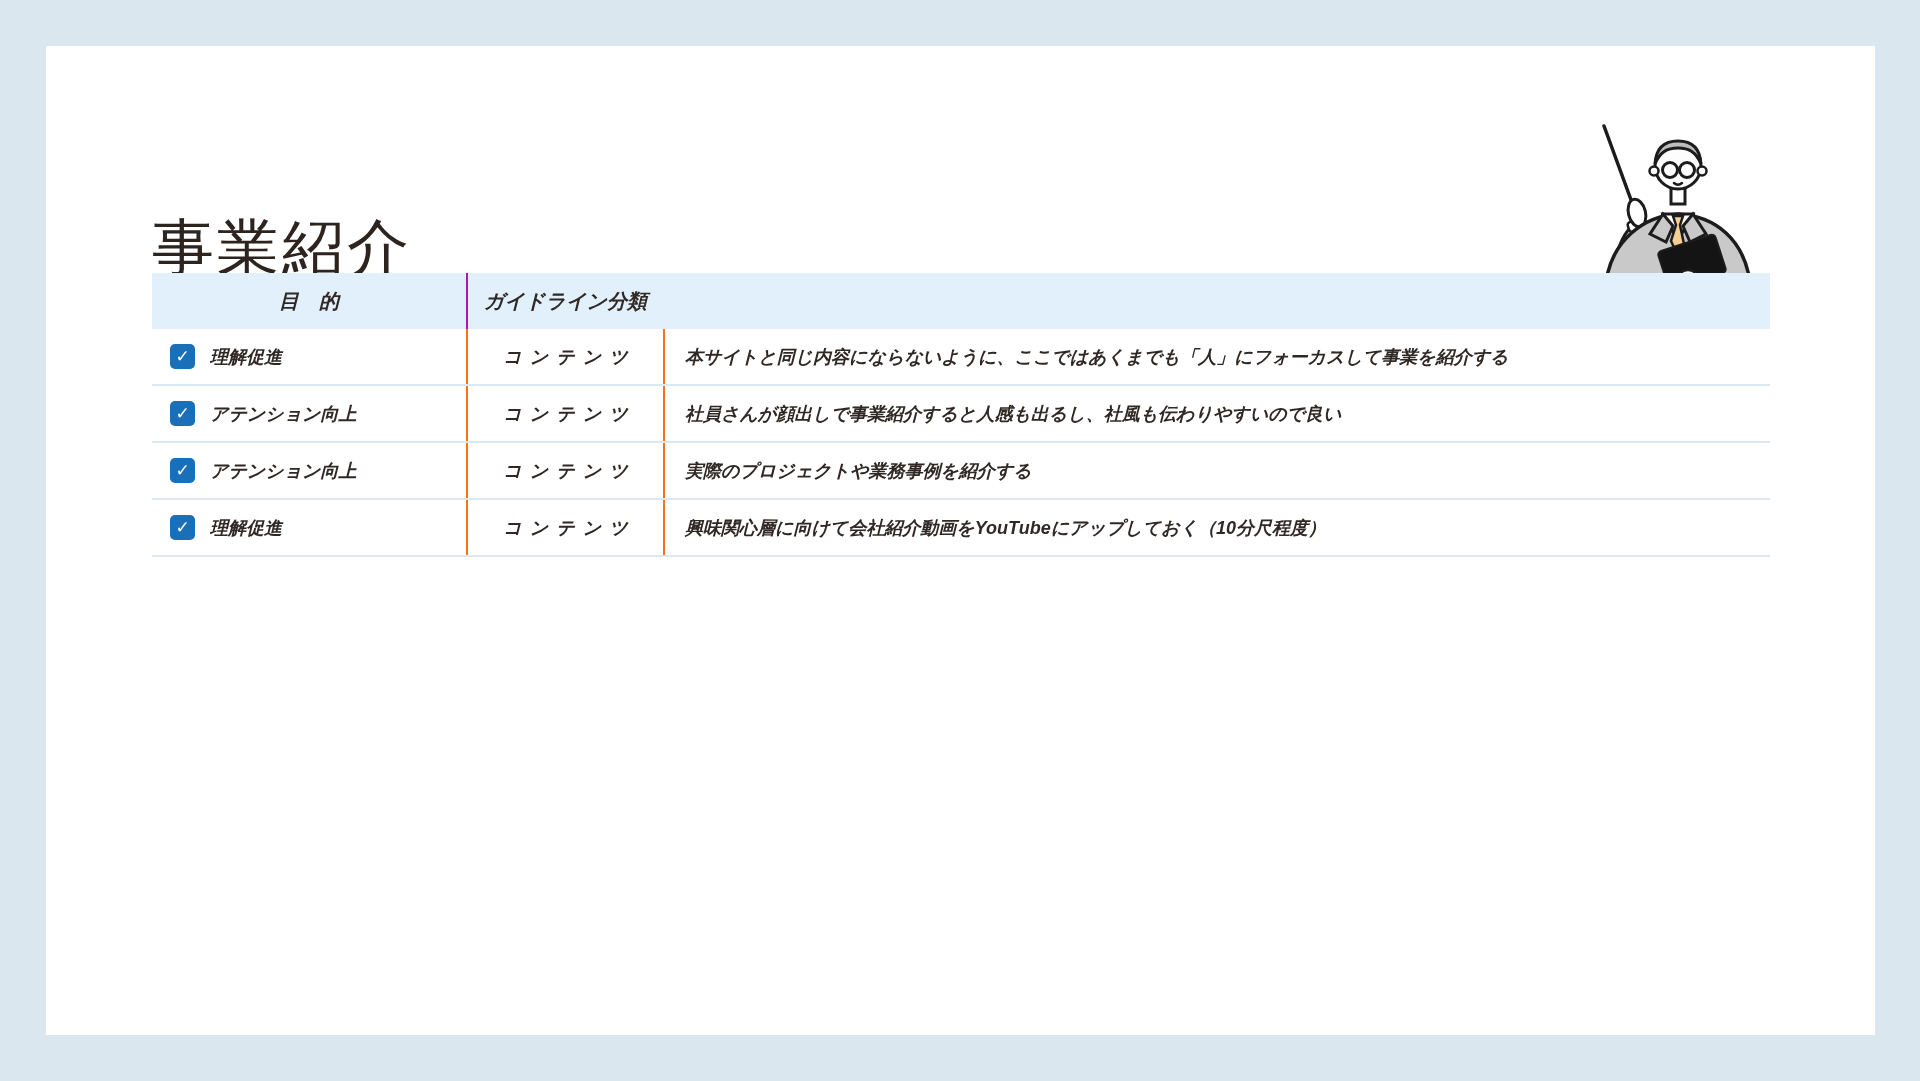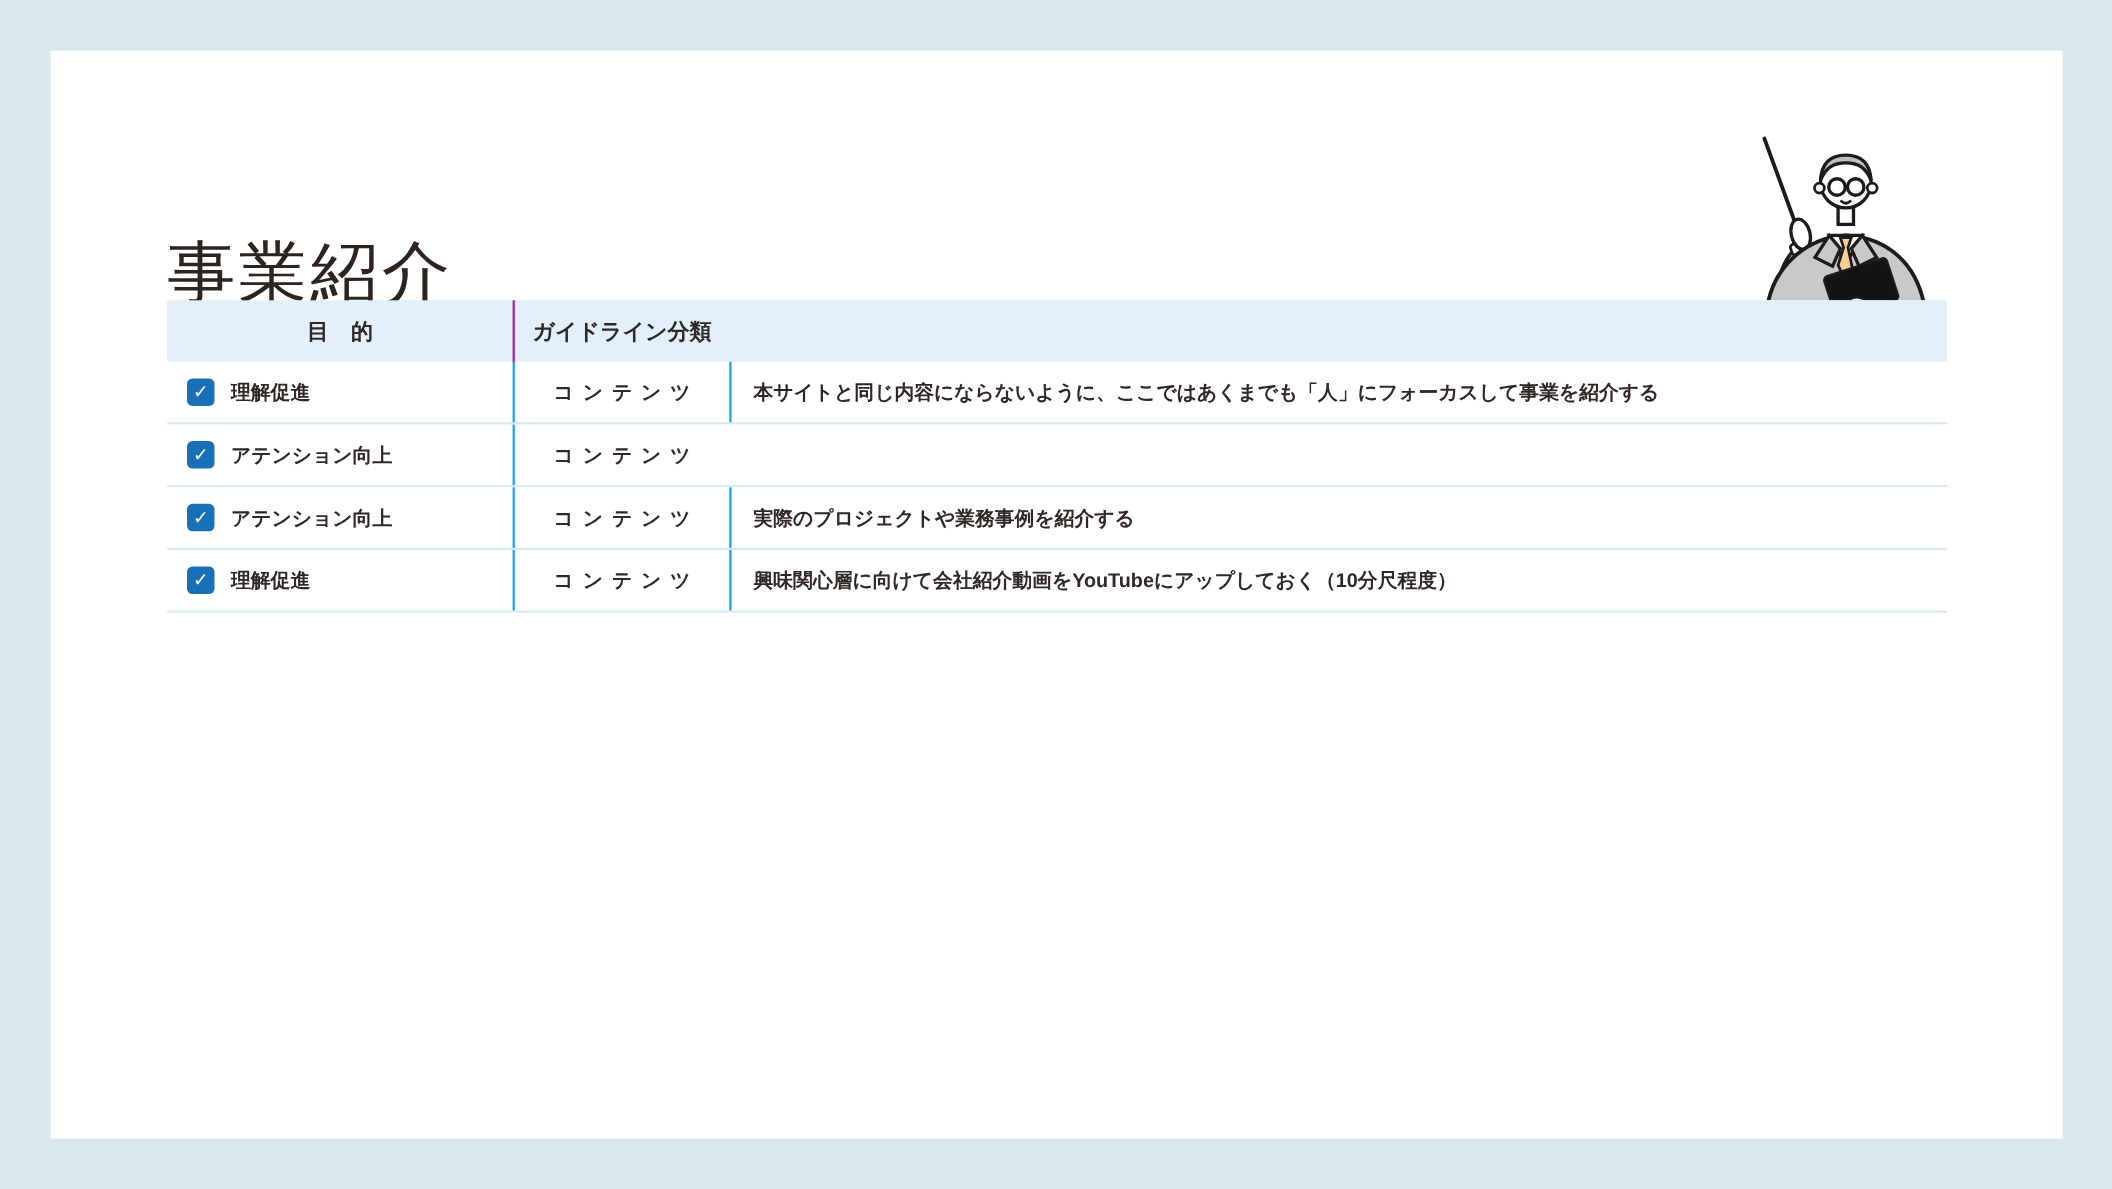--- a/index.html
+++ b/index.html
@@ -28,35 +28,36 @@
     overflow:hidden;
   }
   
   .table{
     position:absolute;left:106px;top:227px;
     width:1618px;
   }
   .trow,.thead{
     display:grid;
     grid-template-columns:314px 197px 1fr;
+    font-style:italic;
   }
   .thead{
     background:#e2f0fb;
     height:56px;
   }
   .hcell{
     display:flex;align-items:center;justify-content:center;
     font-size:20px;font-weight:bold;color:#302824;
   }
   .thead .c2,.thead .c3{border-left:2px solid #a21caf;}
   .trow{
     height:55px;background:#ffffff;
     border-bottom:2px solid #d9e8f3;
   }
-  .trow .c2,.trow .c3{border-left:2px solid #0ea5e9;}
+  .trow .c2,.trow .c3{border-left:2px solid #f97316;}
   .cell{display:flex;align-items:center;font-weight:bold;font-size:18px;color:#2f2825;}
   .cell.c1{padding-left:18px;}
   .cell.c2{justify-content:center;letter-spacing:0.45em;text-indent:0.45em;}
   .cell.c3{padding-left:20px;padding-right:14px;}
   .checkbox{
     width:25px;height:25px;border-radius:5px;
     background:#1a70b8;
     display:flex;align-items:center;justify-content:center;
     margin-right:15px;flex:0 0 auto;
     cursor:default;
@@ -130,20 +131,21 @@
     </div>
 
     <div class="trow">
       <div class="cell c1">
         <div class="checkbox">
             <span>✓</span>
           </div>
         <span>アテンション向上</span>
       </div>
       <div class="cell c2">コンテンツ</div>
+      <div class="cell c3">社員さんが顔出しで事業紹介すると人感も出るし、社風も伝わりやすいので良い</div>
     </div>
 
     <div class="trow">
       <div class="cell c1">
         <div class="checkbox">
             <span>✓</span>
           </div>
         <span>アテンション向上</span>
       </div>
       <div class="cell c2">コンテンツ</div>

